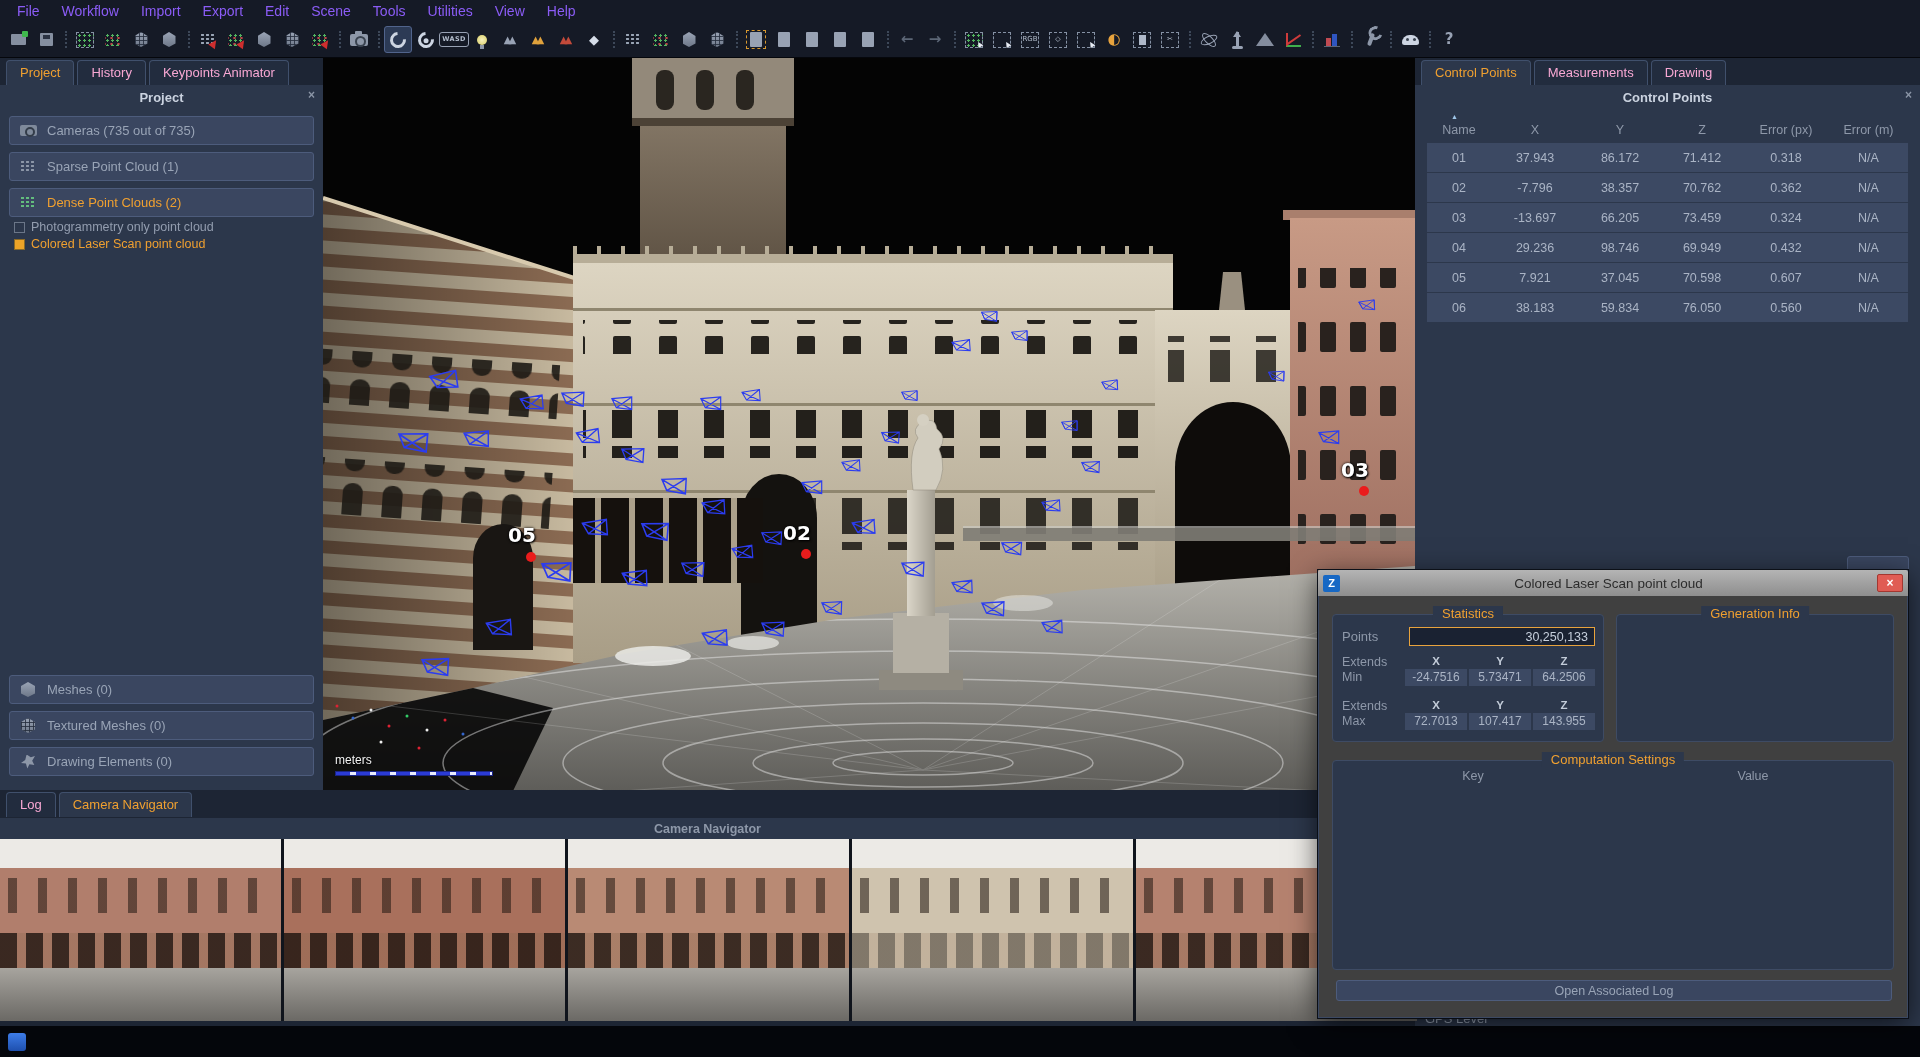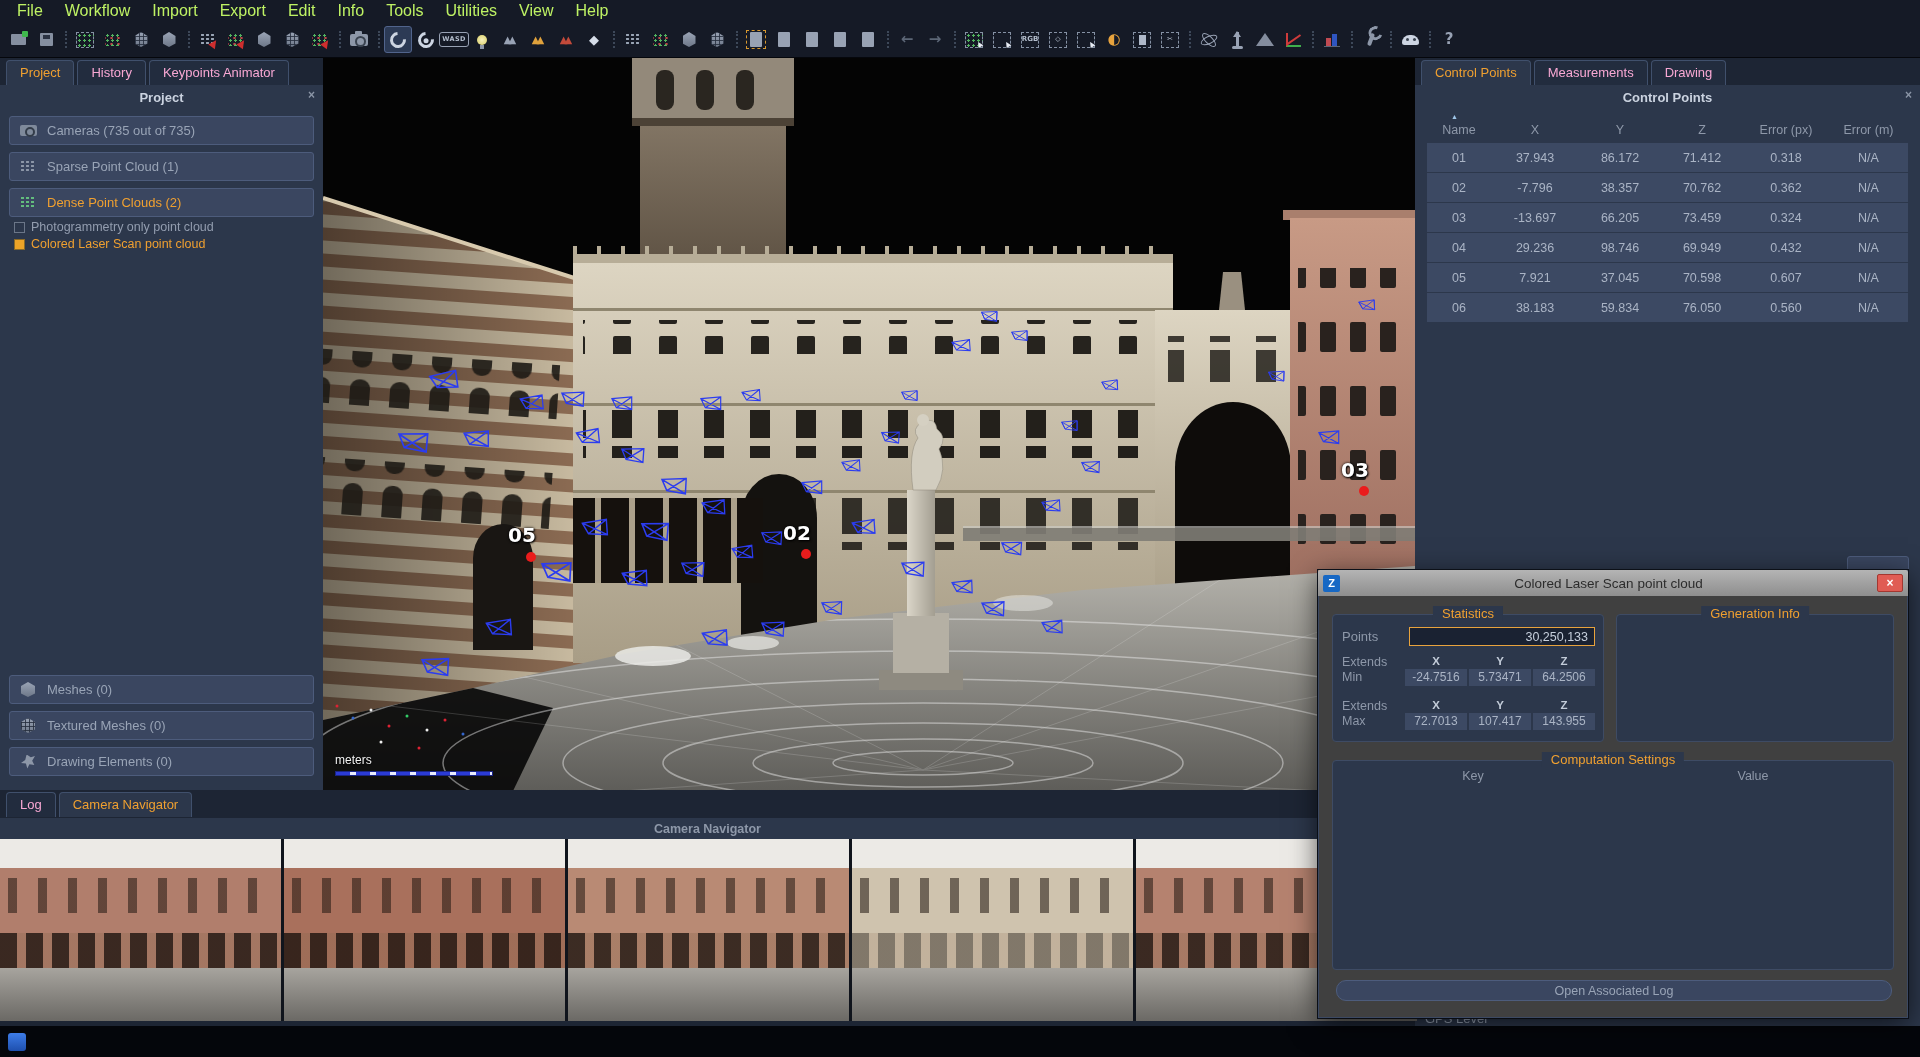--- a/index.html
+++ b/index.html
@@ -2,21 +2,21 @@
 <html><head>
 <meta charset="utf-8">
 <style>
   *{box-sizing:border-box;margin:0;padding:0}
   html,body{width:1920px;height:1057px;overflow:hidden;background:#0b0e15;
     font-family:"Liberation Sans","DejaVu Sans",sans-serif;color:#c7cedb;-webkit-font-smoothing:antialiased}
   #app{position:relative;width:1920px;height:1057px;background:#141925}
 
   
   #menubar{position:absolute;left:0;top:0;width:1920px;height:22px;background:#151a26;display:flex;align-items:center;padding-left:6px}
-  .mi{padding:2px 11px;font-size:16px;color:#bef264;cursor:default}
+  .mi{padding:2px 11px;font-size:14px;color:#8b5cf6;cursor:default}
 
   
   #toolbar{position:absolute;left:0;top:22px;width:1920px;height:36px;background:#151a26;border-bottom:1px solid #05070c;display:flex;align-items:center;padding-left:4px}
   .tb{width:28px;height:27px;display:flex;align-items:center;justify-content:center;background:none;border:1px solid transparent;position:relative;flex:none}
   .tb.active{background:#2c3a55;border:1px solid #51648c;border-radius:3px}
   .g{position:relative;font-family:"DejaVu Sans",sans-serif;color:#98a2b4;line-height:1}
   .k-sep{width:11px;pointer-events:none}
   .k-sep .g{width:0;height:17px;border-left:2px dotted #3d4859}
   .k-folder .g{width:15px;height:11px;background:#858fa0;border-radius:1px}
   .k-folder .g::after{content:"";position:absolute;right:-2px;top:-3px;width:6px;height:6px;background:#3fb84d;border-radius:1px}
@@ -35,21 +35,21 @@
   .k-chip .g{border:1px solid #98a2b4;border-radius:3px;font-size:6.5px;font-weight:bold;padding:3px 2px;color:#b3bdcc;letter-spacing:.4px}
   .k-bulb .g{width:10px;height:10px;background:radial-gradient(#f6f0bb,#d8cd66);border-radius:50%}
   .k-bulb .g::after{content:"";position:absolute;left:3px;bottom:-4px;width:4px;height:4px;background:#8d97a8}
   .k-tri .g{font-size:10px;letter-spacing:-3px;color:#98a2b4;padding-right:3px}
   .c-orange .g{color:#e0a23c}
   .c-multi .g{color:#c34a3a}
   .k-gem .g{font-size:13px;color:#d6dde8}
   .k-doc .g{width:12px;height:15px;background:#98a2b3;border-radius:1px}
   .k-corners::before{content:"";position:absolute;inset:3px;border:1px dashed #d8992f}
   .k-arrow .g{font-size:15px;font-weight:bold;color:#5c6676}
-  .k-dash .g{width:18px;height:16px;border:1px dashed #8591a4;display:flex;align-items:center;justify-content:center;font-size:7px;font-weight:bold;color:#b3bdcc}
+  .k-dash .g{width:18px;height:16px;border:1px dashed #8591a4;display:flex;align-items:center;justify-content:center;font-size:7px;font-weight:normal;color:#b3bdcc}
   .k-dots-in .g{background-image:radial-gradient(circle,#53b560 1px,transparent 1.3px);background-size:5px 5px}
   .k-cursor .g::after{content:"▲";position:absolute;right:0;bottom:-1px;font-size:7px;color:#e8edf5;transform:rotate(-32deg)}
   .k-contrast .g{font-size:15px;color:#e8a33d}
   .k-docin .g::after{content:"";width:7px;height:10px;background:#aeb8c8}
   .k-atom .g{width:18px;height:8px;border:1px solid #98a2b4;border-radius:50%;transform:rotate(-25deg)}
   .k-atom .g::after{content:"";position:absolute;inset:-1px;border:1px solid #98a2b4;border-radius:50%;transform:rotate(70deg)}
   .k-pole .g{width:3px;height:15px;background:#98a2b4}
   .k-pole .g::before{content:"";position:absolute;top:-5px;left:-3px;border:4px solid transparent;border-bottom:6px solid #98a2b4}
   .k-pole .g::after{content:"";position:absolute;bottom:-2px;left:-4px;width:11px;height:3px;background:#98a2b4;border-radius:2px}
   .k-triaxis .g{width:0;height:0;border-left:9px solid transparent;border-right:9px solid transparent;border-bottom:13px solid #98a2b4;opacity:.85}
@@ -143,21 +143,21 @@
   #pts-input{margin-left:auto;width:186px;height:19px;background:#1a2232;border:1px solid #e8a33d;color:#c6cfdc;font-size:12.5px;text-align:right;padding:1px 6px;line-height:16px}
   .ext{position:absolute;left:9px;right:8px;display:flex}
   .ext .lbl{width:66px;font-size:12.5px;color:#8e98a9;line-height:15px}
   .ext .grid{display:grid;grid-template-columns:62px 62px 62px;gap:2px;flex:1}
   .ext .hx{font-size:11.5px;font-weight:bold;color:#c3ccd9;text-align:center}
   .ext .vx{font-size:12px;color:#aab4c5;text-align:center;background:#3c4963;height:17px;line-height:17px}
   #gen-list{position:absolute;left:13px;top:10px}
   #gen-list div{font-size:13px;color:#8e98a9;height:22.5px;line-height:22.5px}
   #comp-head{position:absolute;left:0;right:0;top:8px;display:flex}
   #comp-head span{flex:1;text-align:center;font-size:12.5px;color:#8e98a9}
-  #log-btn{position:absolute;left:17px;top:384px;width:556px;height:21px;background:#3a4660;border:1px solid #4d5c7c;border-radius:10px;color:#99a4b6;font-size:12.5px;display:flex;align-items:center;justify-content:center}
+  #log-btn{position:absolute;left:17px;top:384px;width:556px;height:21px;background:#3a4660;border:1px solid #4d5c7c;border-radius:3px;color:#99a4b6;font-size:12.5px;display:flex;align-items:center;justify-content:center}
 
   
   .pi{position:relative;display:inline-block}
   .pi-cam{width:17px;height:11px;background:#7f8a9b;border-radius:2px}
   .pi-cam::after{content:"";position:absolute;top:2px;left:5px;width:6px;height:6px;border:2px solid #333c49;border-radius:50%}
   .pi-dots{width:16px;height:13px;background-image:radial-gradient(circle,#8d97a8 1.1px,transparent 1.4px);background-size:5px 4px}
   .pi-dots-g{width:16px;height:13px;background-image:radial-gradient(circle,#62bd7e 1.2px,transparent 1.5px);background-size:5px 4px}
   .pi-cube{width:14px;height:15px;background:linear-gradient(#9aa4b5,#6d7788);clip-path:polygon(50% 0,100% 26%,100% 76%,50% 100%,0 76%,0 26%)}
   .pi-cube-t{width:14px;height:15px;background-image:linear-gradient(rgba(38,46,62,.85) 1px,transparent 1px),linear-gradient(90deg,rgba(38,46,62,.85) 1px,transparent 1px),linear-gradient(#9aa4b5,#6d7788);background-size:4px 4px,4px 4px,100% 100%;clip-path:polygon(50% 0,100% 26%,100% 76%,50% 100%,0 76%,0 26%)}
   .pi-draw{width:14px;height:14px;background:#8d97a8;clip-path:polygon(40% 0,70% 20%,100% 10%,80% 45%,95% 75%,60% 70%,45% 100%,35% 65%,0 60%,30% 40%)}
@@ -167,21 +167,21 @@
 
 <div id="app">
 
   <div id="menubar">
 
   <span class="mi">File</span>
       <span class="mi">Workflow</span>
       <span class="mi">Import</span>
       <span class="mi">Export</span>
       <span class="mi">Edit</span>
-      <span class="mi">Info</span>
+      <span class="mi">Scene</span>
       <span class="mi">Tools</span>
       <span class="mi">Utilities</span>
       <span class="mi">View</span>
       <span class="mi">Help</span>
     </div>
 
   <div id="toolbar">
 
       <button class="tb k-folder">
         <span class="g"></span>

